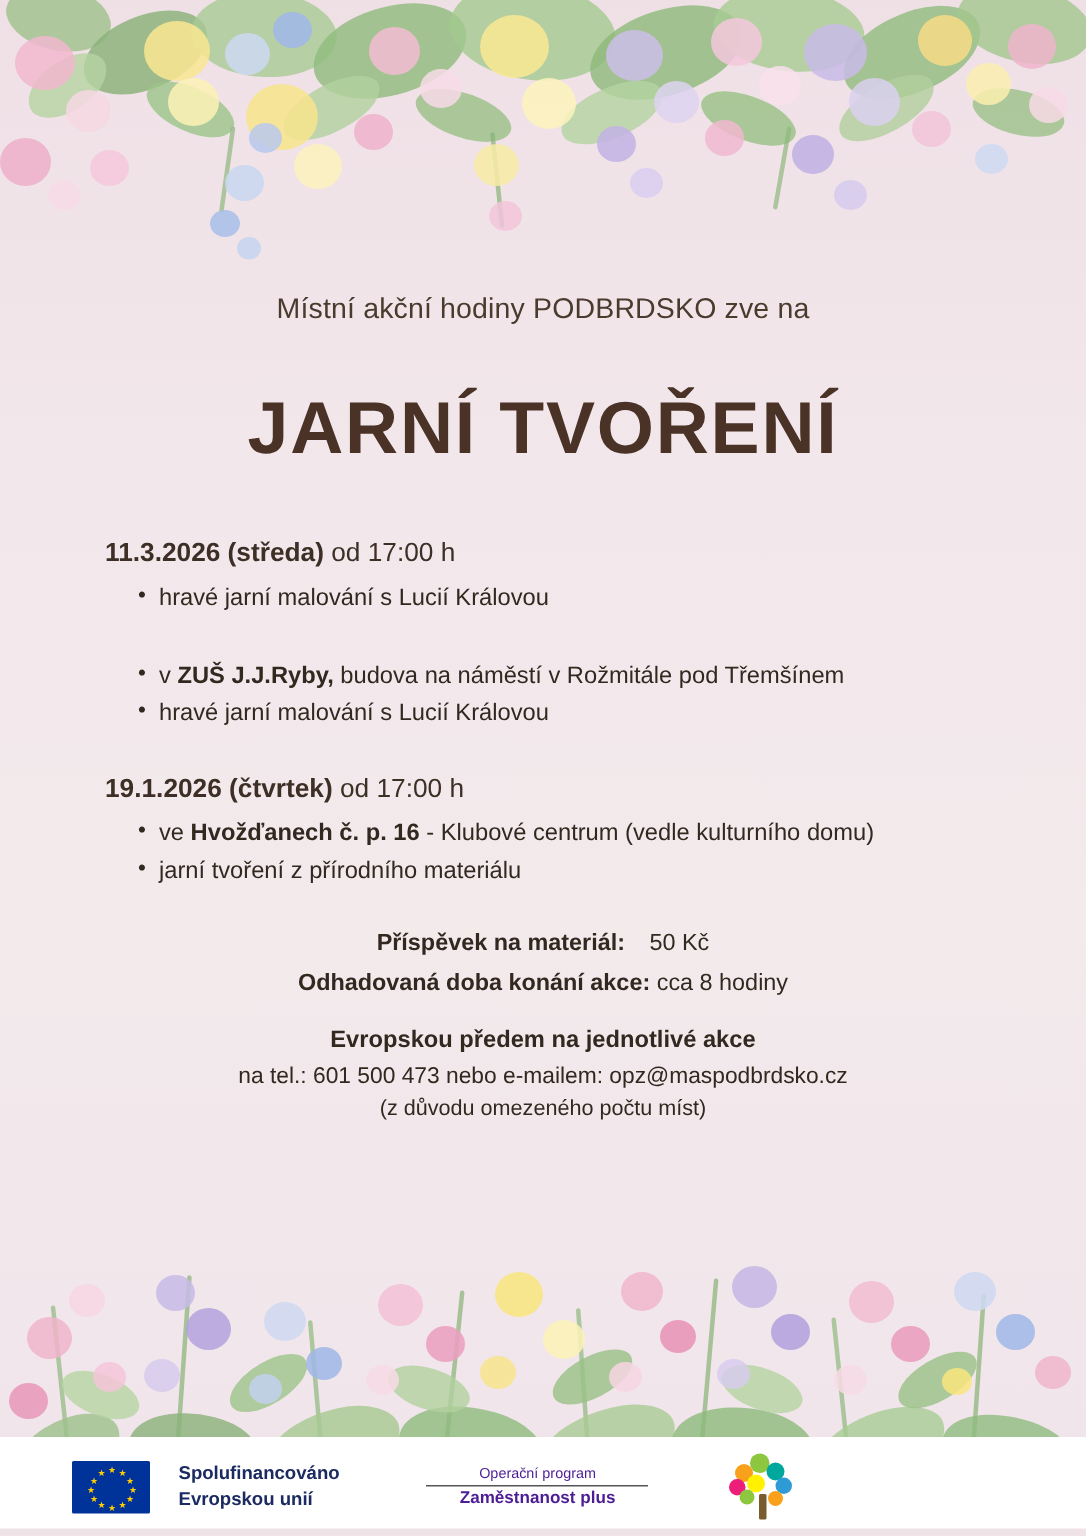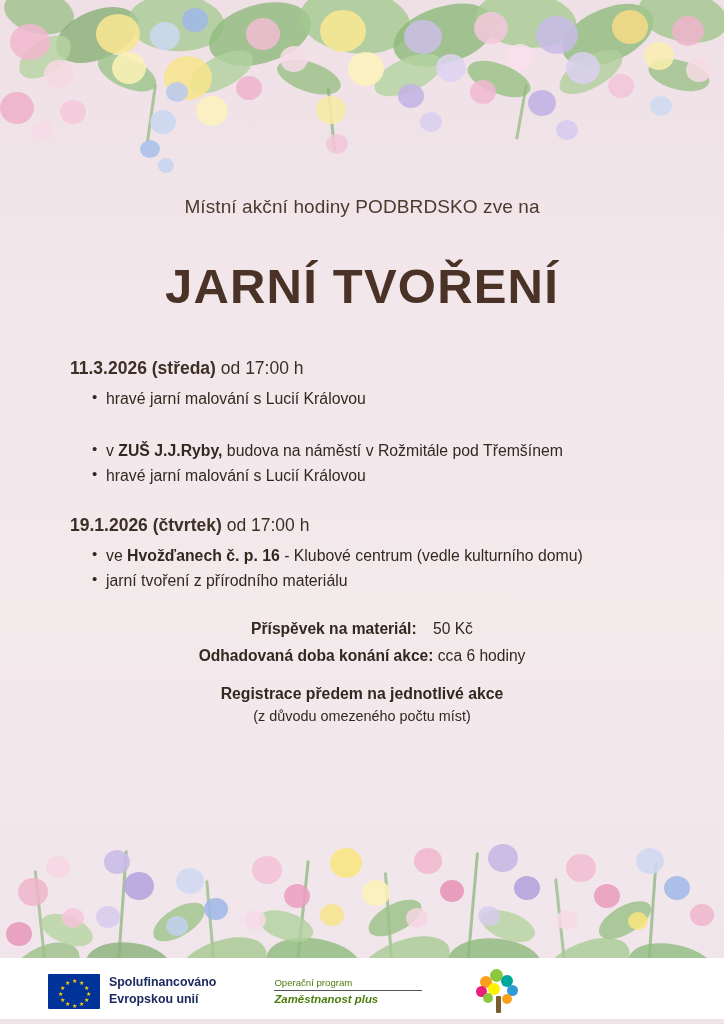--- a/index.html
+++ b/index.html
@@ -168,38 +168,39 @@
     position: relative;
     border-radius: 1px;
   }
   .eu-star {
     position: absolute;
     color: #ffcc00;
     font-size: 6px;
     line-height: 6px;
   }
   .eu-text {
-    margin-left: 9px;
+    margin-left: 19px;
     font-size: 12.4px;
     font-weight: bold;
     color: #1b2a60;
     line-height: 1.35;
   }
   .op-block {
     margin-left: 58px;
-    color: #4d7c0f;
+    text-align: center;
+    color: #4c1d95;
   }
   .op-small { font-size: 9.6px; }
   .op-rule {
     width: 148px;
     height: 1px;
     background: #555;
     margin: 2px auto;
   }
-  .op-big { font-size: 11.4px; font-weight: bold; font-style: italic; }
+  .op-big { font-size: 11.4px; font-weight: bold; }
 
   .mas-logo {
     margin-left: 54px;
     display: flex;
     align-items: center;
   }
   .tree {
     position: relative;
     width: 46px;
     height: 44px;
@@ -422,23 +423,24 @@
       </div>
     </div>
 
     <div class="info">
       <div class="info-row">
         <b>Příspěvek na materiál:</b>
         <span class="price">50 Kč</span>
       </div>
       <div class="info-row">
         <b>Odhadovaná doba konání akce:</b>
-        <span>cca 6 hodiny</span>
-      </div>
-      <div class="reg-title">Registrace předem na jednotlivé akce</div>
+        <span>cca 8 hodiny</span>
+      </div>
+      <div class="reg-title">Evropskou předem na jednotlivé akce</div>
+      <div class="reg-line">na tel.: 601 500 473 nebo e-mailem: opz@maspodbrdsko.cz</div>
       <div class="reg-note">(z důvodu omezeného počtu míst)</div>
     </div>
   </div>
 
   <div class="footer">
 
     <div class="eu-logo">
       <div class="eu-flag">
         <span class="eu-star" style="left:24px; top:4px;">★</span>
         <span class="eu-star" style="left:31px; top:6px;">★</span>

